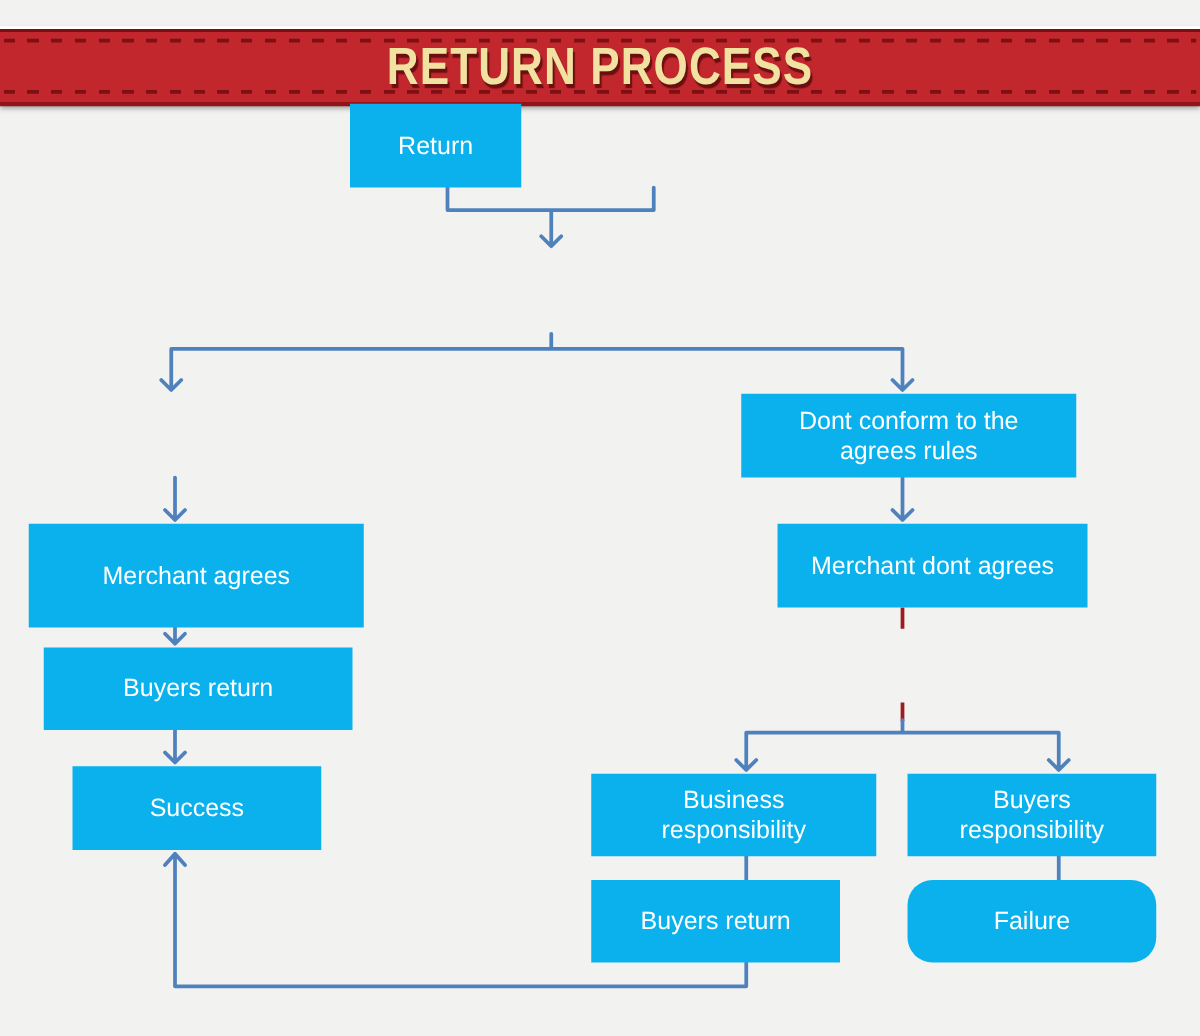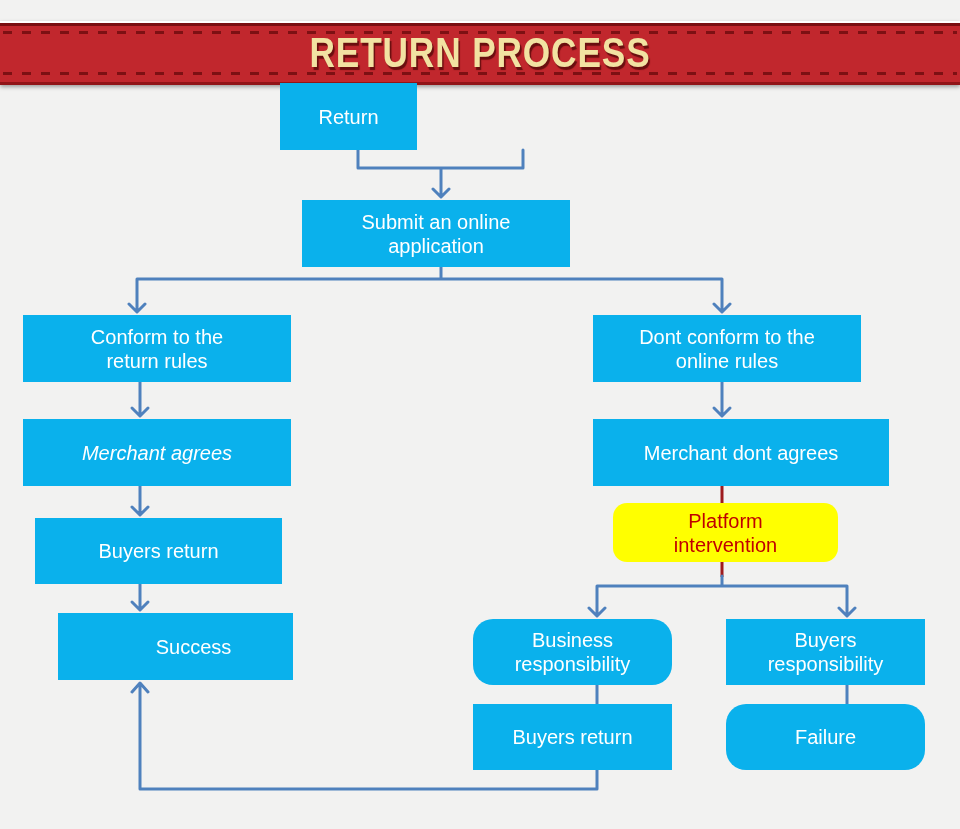--- a/index.html
+++ b/index.html
@@ -109,53 +109,44 @@
     <path class="conn" d="M847 685 L847 704"></path>
 
     <path class="conn" d="M597 770 L597 789 L140 789 L140 686 M132 692 L140 683 L148 692"></path>
   </svg>
 
   <div class="node" style="left:280px;top:83px;width:137px;height:67px;">
     <span class="lbl">Return</span>
   </div>
 
 
-  <div class="node n-submit" style="left:302px;top:200px;width:268px;height:67px;">
-    <span class="lbl">Submit an online application</span>
-  </div>
 
-  <div class="node n-conform" style="left:23px;top:315px;width:268px;height:67px;">
-    <span class="lbl">Conform to the return rules</span>
-  </div>
 
-  <div class="node" style="left:23px;top:419px;width:268px;height:67px;font-style:italic;">
+  <div class="node" style="left:23px;top:419px;width:268px;height:83px;">
     <span class="lbl">Merchant agrees</span>
   </div>
 
   <div class="node" style="left:35px;top:518px;width:247px;height:66px;">
     <span class="lbl">Buyers return</span>
   </div>
 
-  <div class="node" style="left:58px;top:613px;width:199px;height:67px;padding-left:36px;">
+  <div class="node" style="left:58px;top:613px;width:199px;height:67px;">
     <span class="lbl">Success</span>
   </div>
 
   <div class="node n-dontconform" style="left:593px;top:315px;width:268px;height:67px;">
-    <span class="lbl">Dont conform to the online rules</span>
+    <span class="lbl">Dont conform to the agrees rules</span>
   </div>
 
-  <div class="node" style="left:593px;top:419px;width:296px;height:67px;">
+  <div class="node" style="left:622px;top:419px;width:248px;height:67px;">
     <span class="lbl">Merchant dont agrees</span>
   </div>
 
-  <div class="node n-platform" style="left:613px;top:503px;width:225px;height:59px;">
-    <span class="lbl">Platform intervention</span>
-  </div>
 
-  <div class="node n-bizresp" style="left:473px;top:619px;width:199px;height:66px;border-radius:20px;">
+  <div class="node n-bizresp" style="left:473px;top:619px;width:228px;height:66px;">
     <span class="lbl">Business responsibility</span>
   </div>
 
   <div class="node n-buyresp" style="left:726px;top:619px;width:199px;height:66px;">
     <span class="lbl">Buyers responsibility</span>
   </div>
 
   <div class="node" style="left:473px;top:704px;width:199px;height:66px;">
     <span class="lbl">Buyers return</span>
   </div>

